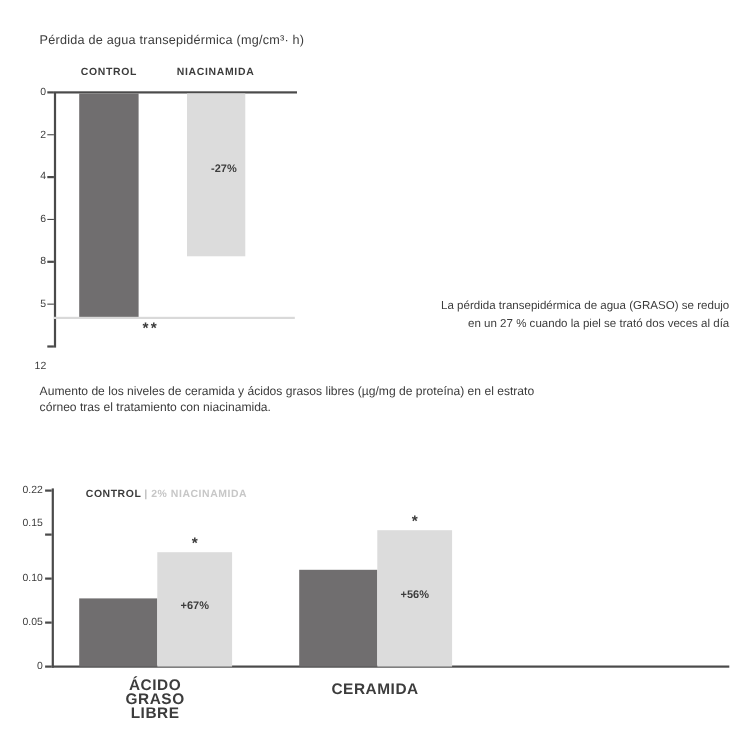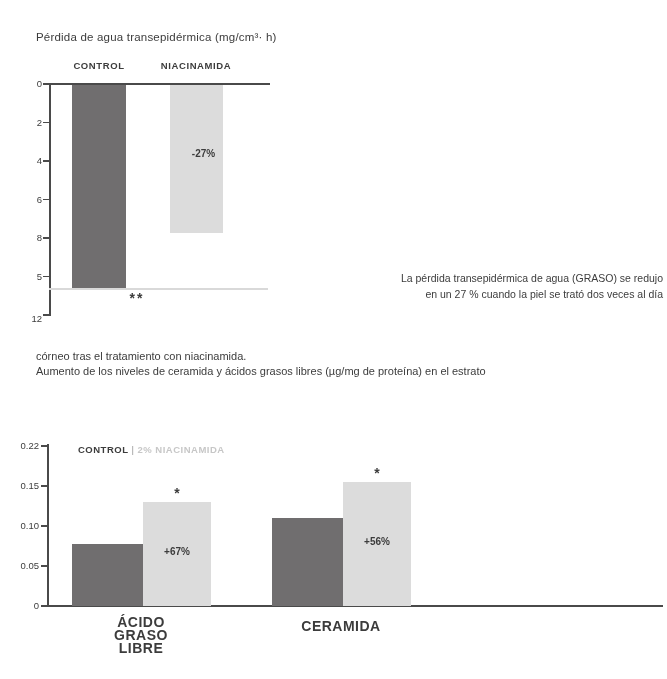--- a/index.html
+++ b/index.html
@@ -50,49 +50,49 @@
       <div class="tick-label" style="top: 116.5px;">2</div>
       <div class="tick-mark" style="top: 121.75px;"></div>
       <div class="tick-label" style="top: 155px;">4</div>
       <div class="tick-mark" style="top: 160.25px;"></div>
       <div class="tick-label" style="top: 193.5px;">6</div>
       <div class="tick-mark" style="top: 198.75px;"></div>
       <div class="tick-label" style="top: 232px;">8</div>
       <div class="tick-mark" style="top: 237.25px;"></div>
       <div class="tick-label" style="top: 270.5px;">5</div>
       <div class="tick-mark" style="top: 275.75px;"></div>
-      <div class="tick-label" style="top: 313px;">12</div>
+      <div class="tick-label" style="top: 327px;">12</div>
       <div class="tick-mark" style="top: 314.25px;"></div>
     </div>
 
   <div id="c1-bar-0" class="bar dark" style="left: 72px; top: 85px; width: 54px; height: 204.05px;"></div>
   <div id="c1-bar-1" class="bar light" style="left: 170px; top: 85px; width: 53px; height: 148.225px;"></div>
 
   <div class="lightline" style="left:49px;top:288px;width:219px;"></div>
 
   <div class="pct-label" style="left:170px;top:148px;width:67px;">-27%</div>
   <div class="sig" style="left:107px;top:290px;width:60px;">**</div>
 
   <div class="caption" style="left:333px;top:271px;width:330px;">
     <div>La pérdida transepidérmica de agua (GRASO) se redujo</div>
     <div>en un 27 % cuando la piel se trató dos veces al día</div>
   </div>
 
   <div class="section-title" style="left:36px;top:349px;width:620px;">
+    <div>Aumento de los niveles de ceramida y ácidos grasos libres (µg/mg de proteína) en el estrato</div>
     <div>córneo tras el tratamiento con niacinamida.</div>
-    <div>Aumento de los niveles de ceramida y ácidos grasos libres (µg/mg de proteína) en el estrato</div>
   </div>
 
   <div class="axis-v" style="left:47px;top:444px;height:163px;"></div>
   <div class="axis-h" style="left:47px;top:605px;width:616px;"></div>
 
   <div id="c2-ticks">
       <div class="tick-label" style="top: 440px;">0.22</div>
       <div class="tick-mark" style="top: 445.25px;"></div>
-      <div class="tick-label" style="top: 480px;">0.15</div>
+      <div class="tick-label" style="top: 470px;">0.15</div>
       <div class="tick-mark" style="top: 485.25px;"></div>
       <div class="tick-label" style="top: 520px;">0.10</div>
       <div class="tick-mark" style="top: 525.25px;"></div>
       <div class="tick-label" style="top: 560px;">0.05</div>
       <div class="tick-mark" style="top: 565.25px;"></div>
       <div class="tick-label" style="top: 600px;">0</div>
       <div class="tick-mark" style="top: 605.25px;"></div>
     </div>
 
   <div class="legend" style="left:78px;top:444px;">

